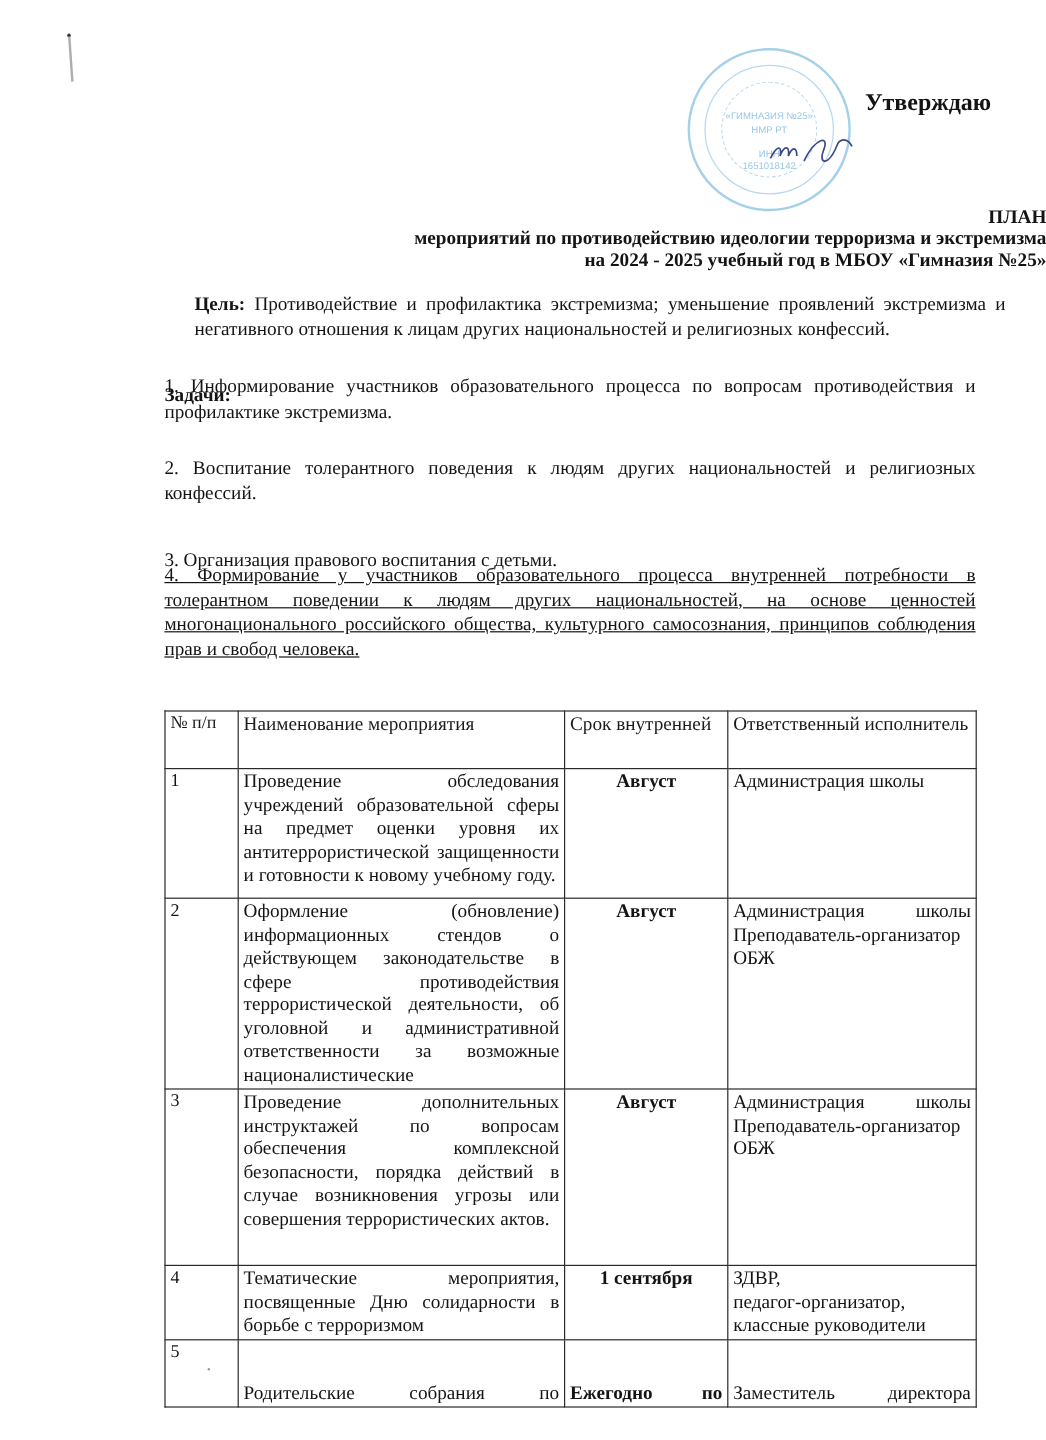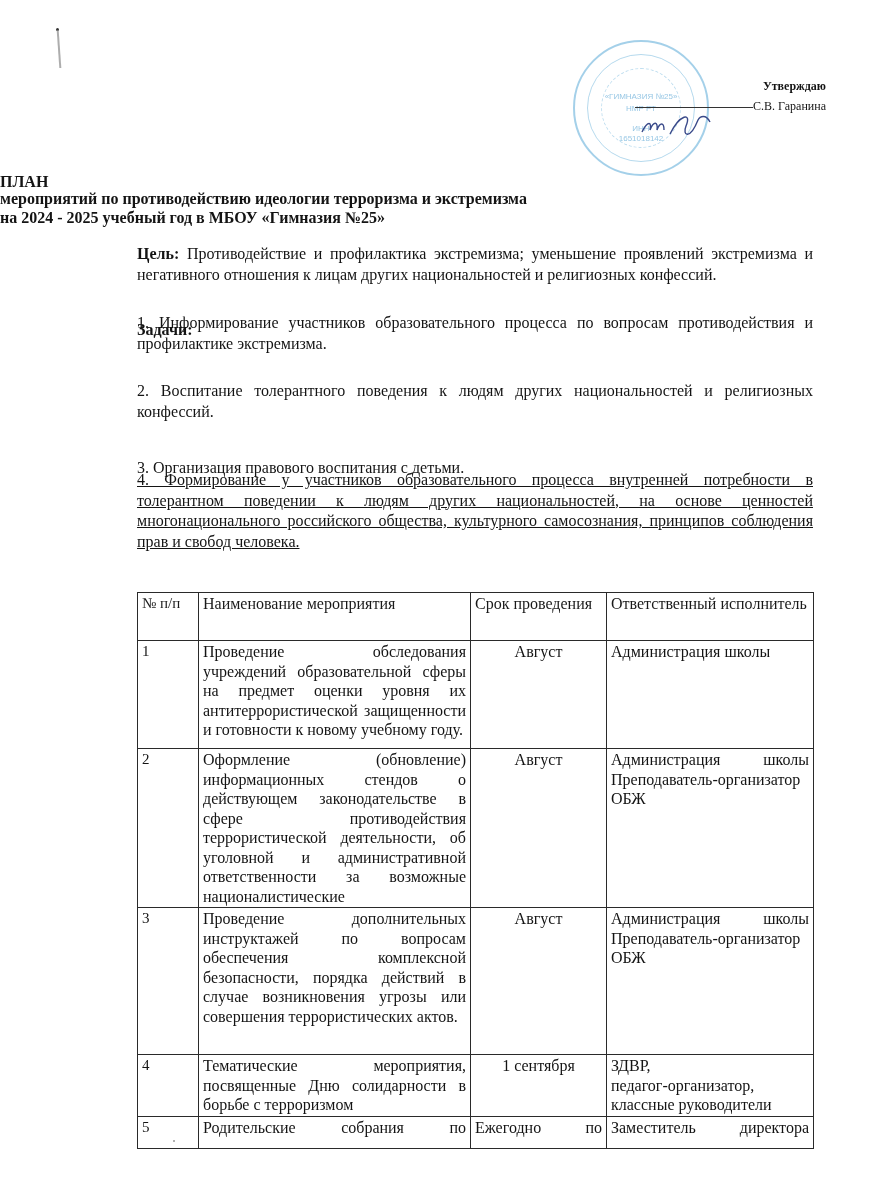--- a/index.html
+++ b/index.html
@@ -3,75 +3,74 @@
 <meta charset="utf-8">
 <style>
   html, body { margin: 0; padding: 0; }
   body {
     width: 872px; height: 1200px; background: #ffffff; position: relative; overflow: hidden;
     font-family: "Liberation Serif", "DejaVu Serif", serif; color: #141414;
   }
   .scan-mark { position: absolute; left: 58px; top: 30px; width: 2px; height: 38px; background: #8a8a8a; transform: rotate(-4deg); opacity: .7; }
   .scan-dot { position: absolute; left: 56px; top: 28px; width: 3px; height: 3px; background: #333; border-radius: 50%; }
 
-  .approval { position: absolute; right: 46px; top: 76px; text-align: right; font-size: 12px; line-height: 20px; }
+  .approval { position: absolute; right: 46px; top: 76px; text-align: right; font-size: 20px; line-height: 20px; }
   .approval .title { font-weight: bold; }
   .approval .sig-line { display: inline-block; width: 118px; border-bottom: 1px solid #333; margin-right: 0; vertical-align: 2px; }
 
   .stamp { position: absolute; left: 573px; top: 40px; width: 132px; height: 132px; border-radius: 50%;
     border: 2px solid rgba(90,170,215,.55); }
   .stamp::before { content: ""; position: absolute; left: 12px; top: 12px; right: 12px; bottom: 12px; border-radius: 50%; border: 1.5px solid rgba(90,170,215,.45); }
   .stamp::after { content: ""; position: absolute; left: 26px; top: 26px; right: 26px; bottom: 26px; border-radius: 50%; border: 1px dashed rgba(90,170,215,.4); }
   .stamp-text { position: absolute; left: 0; width: 100%; text-align: center; color: rgba(80,160,210,.6); font-family: "Liberation Sans", sans-serif; font-size: 8px; line-height: 9px; }
   .signature { position: absolute; left: 640px; top: 110px; width: 80px; height: 30px; }
 
-  .heading { position: absolute; left: 0; width: 100%; text-align: left; font-weight: bold; font-size: 16px; line-height: 21px; }
+  .heading { position: absolute; left: 0; width: 100%; text-align: right; font-weight: bold; font-size: 16px; line-height: 21px; }
   .heading.h1 { top: 171px; }
   .heading.h2 { top: 188px; }
   .heading.h3 { top: 207px; }
 
   .body-text { position: absolute; left: 137px; width: 676px; font-size: 16px; line-height: 20.5px; text-align: justify; }
   .body-text b { font-weight: bold; }
-  .goal { top: 244px; }
+  .goal { top: 244px; margin-left: 25px; }
   .tasks-label { top: 320px; font-weight: bold; font-family: Liberation Serif, serif; }
   .task1 { top: 313px; }
   .task2 { top: 381px; }
   .task3 { top: 435px; margin-top: 23px; }
   .task4 { top: 470px; text-decoration: underline; }
 
   table.plan { position: absolute; left: 137px; top: 592px; width: 676px; border-collapse: collapse; table-layout: fixed; font-size: 16px; line-height: 19.5px; }
   table.plan td { border: 1.2px solid #2a2a2a; vertical-align: top; padding: 1px 4px 1px 4px; }
   table.plan col.c1 { width: 61px; }
   table.plan col.c2 { width: 272px; }
   table.plan col.c3 { width: 136px; }
   table.plan col.c4 { width: 207px; }
   td.num { font-size: 15px; }
   td.name { text-align: justify; }
-  td.term { text-align: center; }
+  td.term { text-align: center; font-weight: bold; }
   td.resp { text-align: left; }
-  .line-just { text-align: justify; text-align-last: justify; display: block; }
+  .line-just { text-align: justify; text-align-last: justify; display: block; margin-top: 34px; }
   .hdr td { color: #1a1a1a; }
   .faint-dot { position: absolute; width: 2px; height: 2px; background: #999; border-radius: 50%; }
 </style>
 </head>
 <body>
 
 <div class="scan-dot"></div>
 <div class="scan-mark"></div>
 
 <div class="stamp">
   <div class="stamp-text" style="top:50px;">«ГИМНАЗИЯ №25»</div>
   <div class="stamp-text" style="top:62px;">НМР РТ</div>
   <div class="stamp-text" style="top:82px;">ИНН</div>
   <div class="stamp-text" style="top:92px;">1651018142</div>
 </div>
 
 <div class="approval">
   <div class="title">Утверждаю</div>
-  <div><span class="sig-line"></span><span>С.В. Гаранина</span></div>
 </div>
 
 <svg class="signature" viewBox="0 0 80 30">
   <path d="M2 22 C8 10, 12 12, 10 20 C14 10, 18 12, 17 20 C20 12, 24 12, 24 20 M30 24 C40 4, 52 2, 46 16 C42 26, 50 30, 58 10 C60 6, 66 4, 70 12" fill="none" stroke="#3a4a8a" stroke-width="1.4"></path>
 </svg>
 
 <div class="heading h1">ПЛАН</div>
 <div class="heading h2">мероприятий по противодействию идеологии терроризма и экстремизма</div>
 <div class="heading h3">на 2024 - 2025 учебный год в МБОУ «Гимназия №25»</div>
 
@@ -87,21 +86,21 @@
   <colgroup>
       <col class="c1">
       <col class="c2">
       <col class="c3">
       <col class="c4">
     </colgroup>
   <tbody>
       <tr class="hdr" style="height:48px;margin-left:33px;">
     <td class="num">№ п/п</td>
     <td>Наименование мероприятия</td>
-    <td style="padding-right:2px;">Срок проведения</td>
+    <td style="padding-right:2px;">Срок внутренней</td>
     <td>Ответственный исполнитель</td>
   </tr>
   <tr style="height:108px;">
     <td class="num">1</td>
     <td class="name">Проведение обследования учреждений образовательной сферы на предмет оценки уровня их антитеррористической защищенности и готовности к новому учебному году.</td>
     <td class="term">Август</td>
     <td class="resp">Администрация школы</td>
   </tr>
   <tr style="height:157px;">
     <td class="num">2</td>

